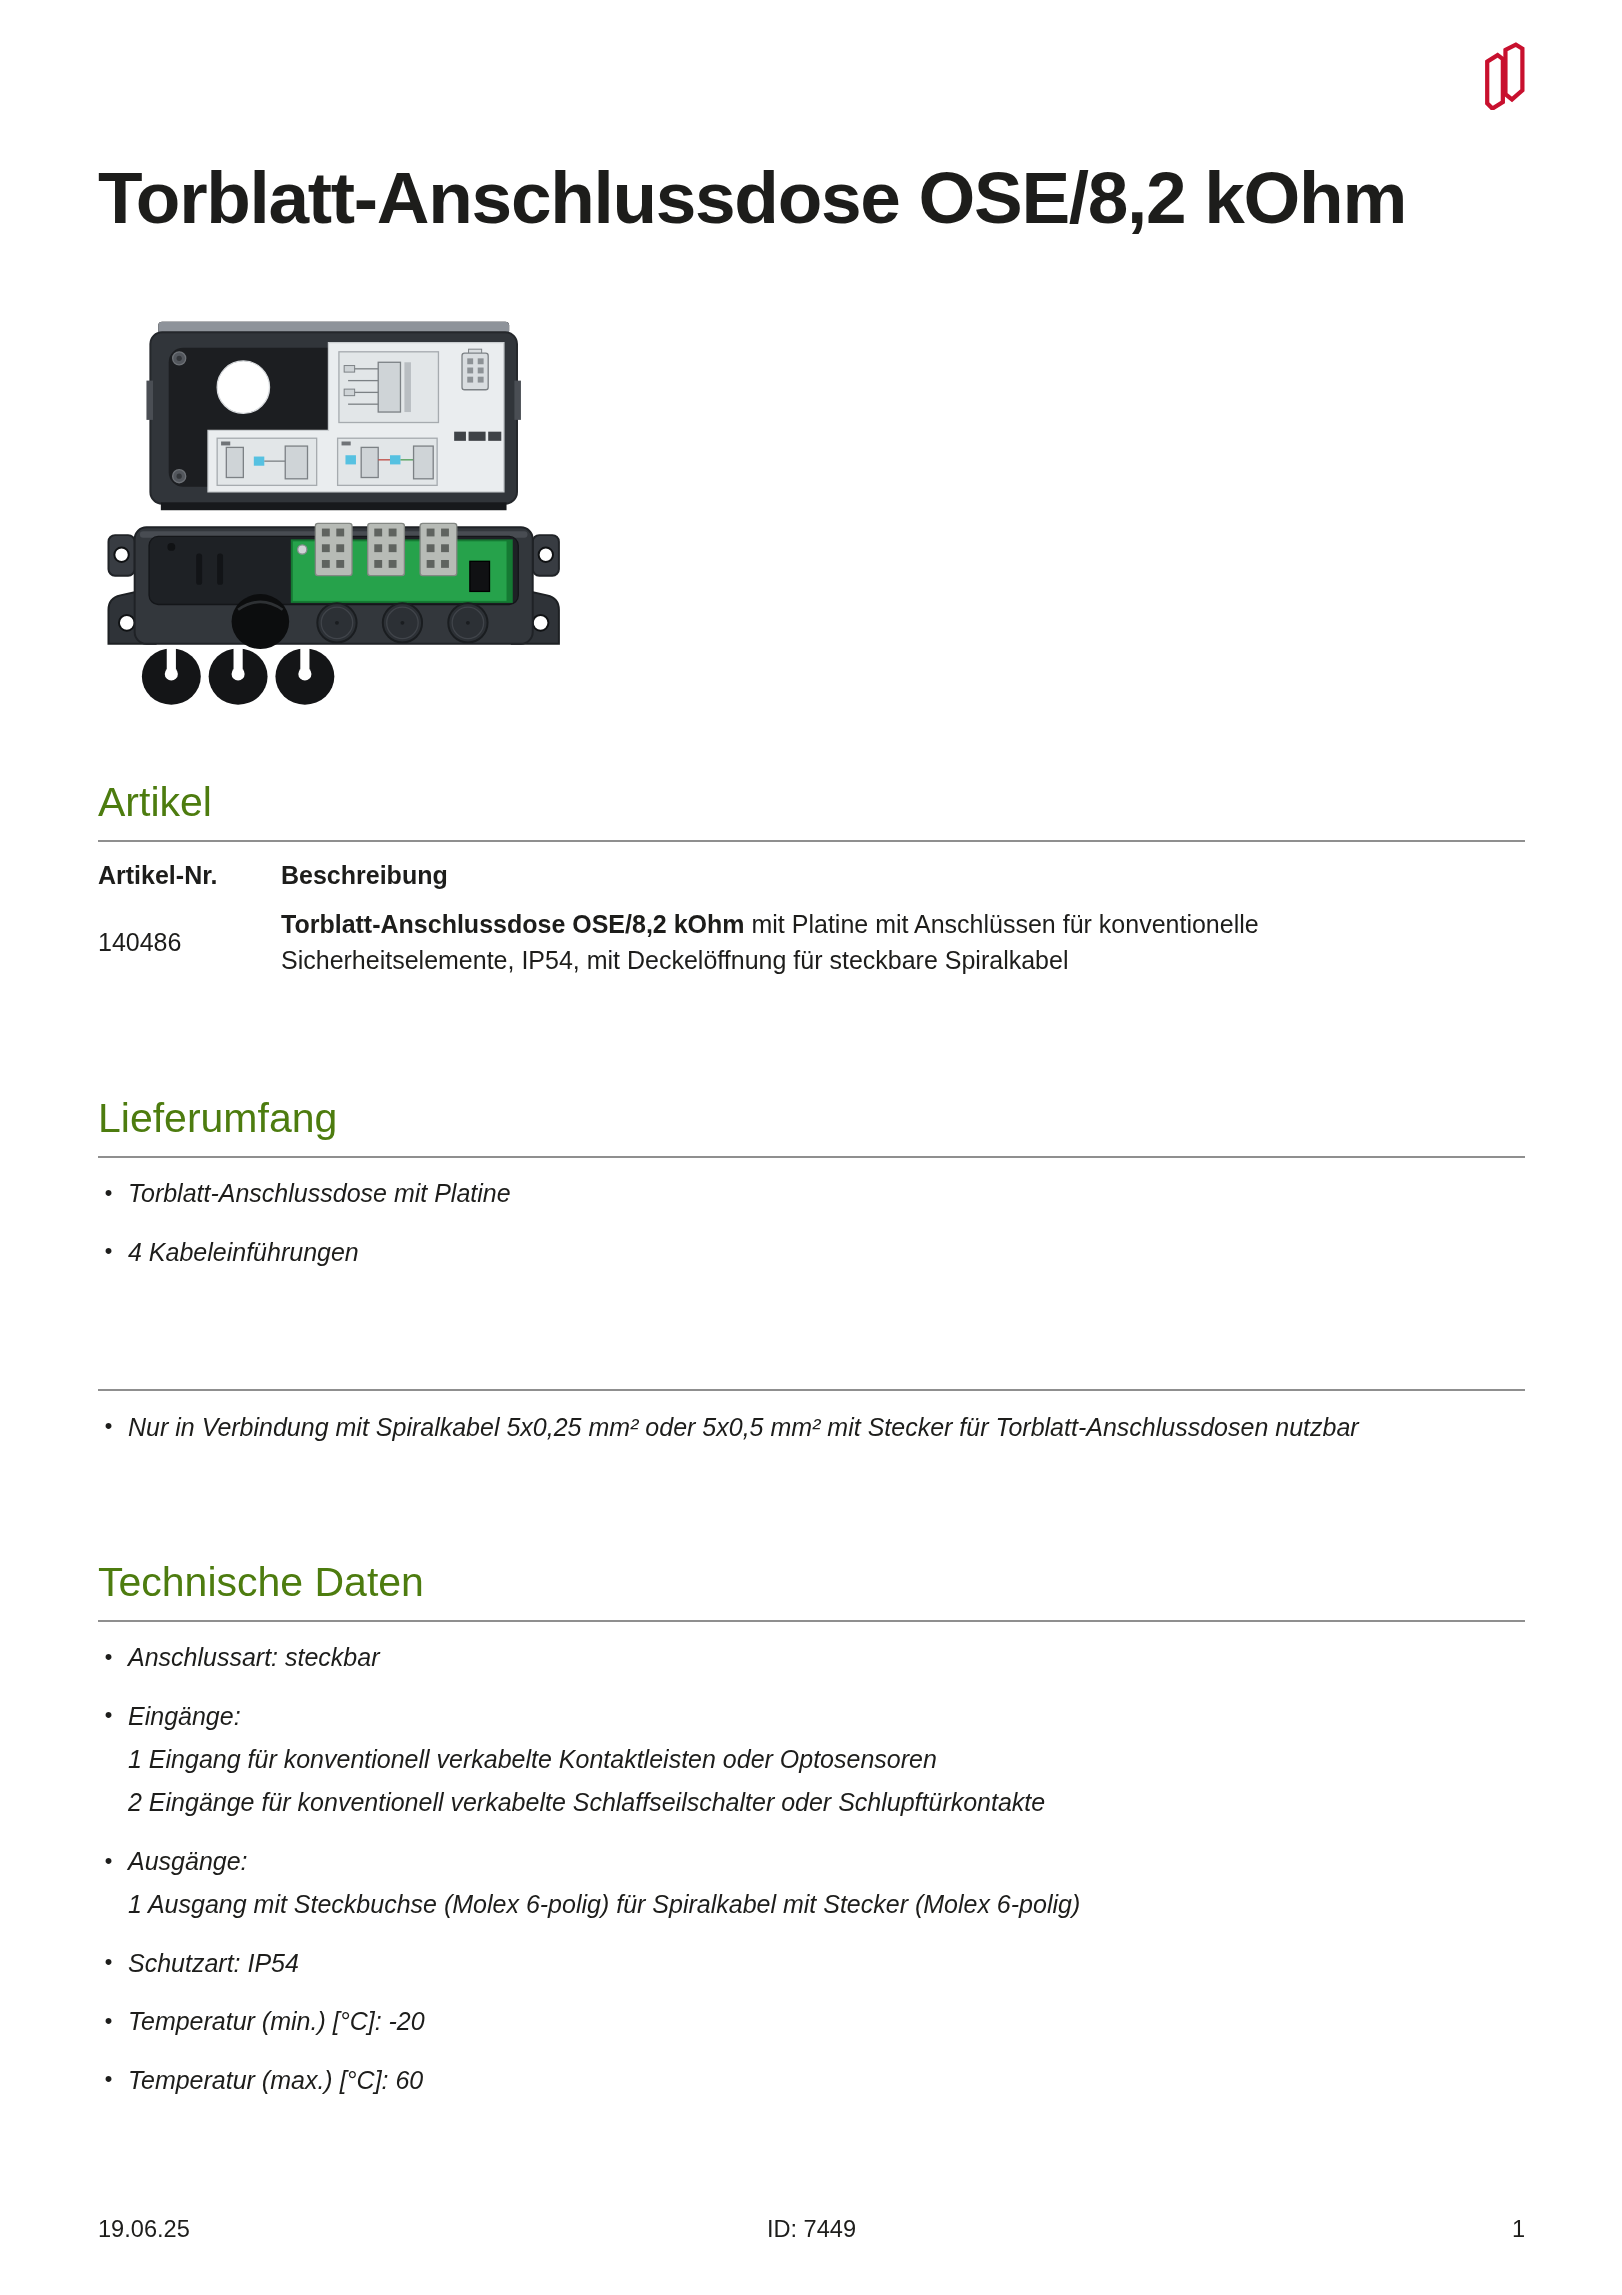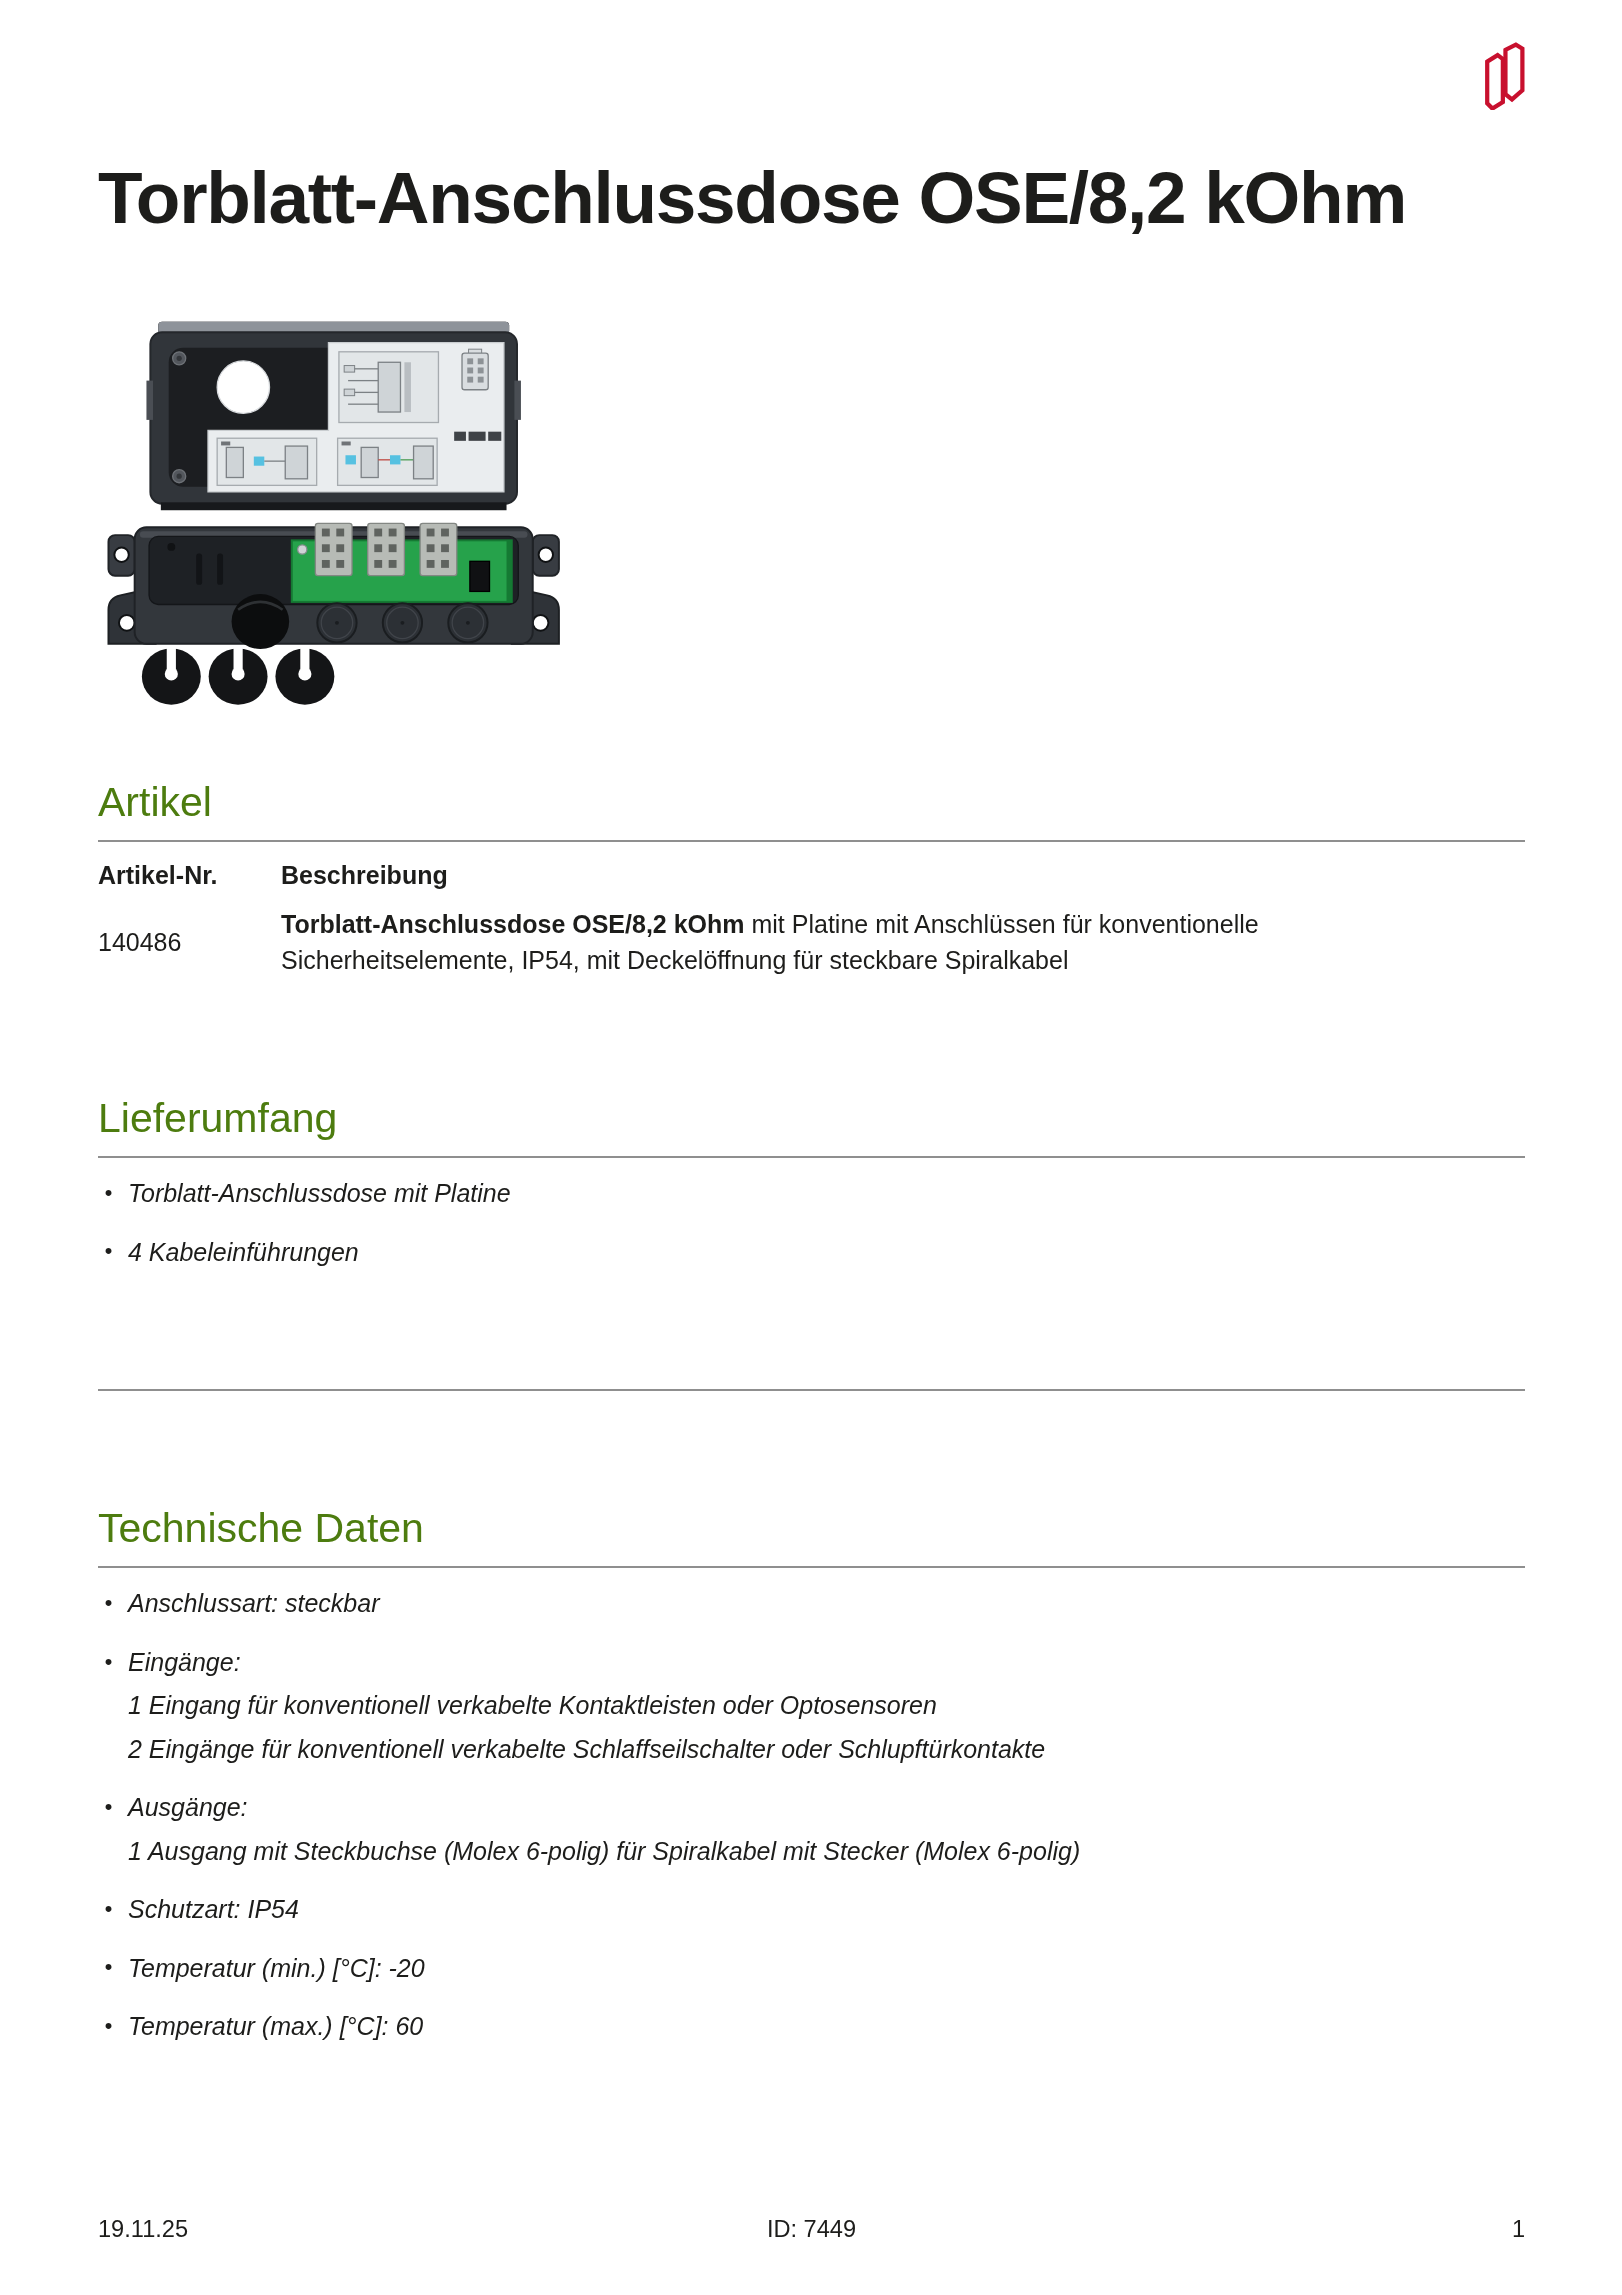--- a/index.html
+++ b/index.html
@@ -253,20 +253,23 @@
     <h2>Lieferumfang</h2>
     <hr class="rule">
     <ul class="blist">
       <li>Torblatt-Anschlussdose mit Platine</li>
       <li>4 Kabeleinführungen</li>
     </ul>
   </div>
 
   <div class="section sec-verwendung">
     <hr class="rule">
+    <ul class="blist">
+      <li>Nur in Verbindung mit Spiralkabel 5x0,25 mm² oder 5x0,5 mm² mit Stecker für Torblatt-Anschlussdosen nutzbar</li>
+    </ul>
   </div>
 
   <div class="section sec-technisch">
     <h2>Technische Daten</h2>
     <hr class="rule">
     <ul class="blist">
       <li>
         <div>Anschlussart: steckbar</div>
       </li>
       <li>
@@ -286,17 +289,17 @@
       </li>
       <li>
         <div>Temperatur (max.) [°C]: 60</div>
       </li>
     </ul>
   </div>
 
 </div>
 
 <div class="footer">
-  <span class="date">19.11.25</span>
+  <span class="date">19.06.25</span>
   <span class="docid">ID: 7449</span>
   <span class="pagenum">1</span>
 </div>
 
 
 </body></html>

